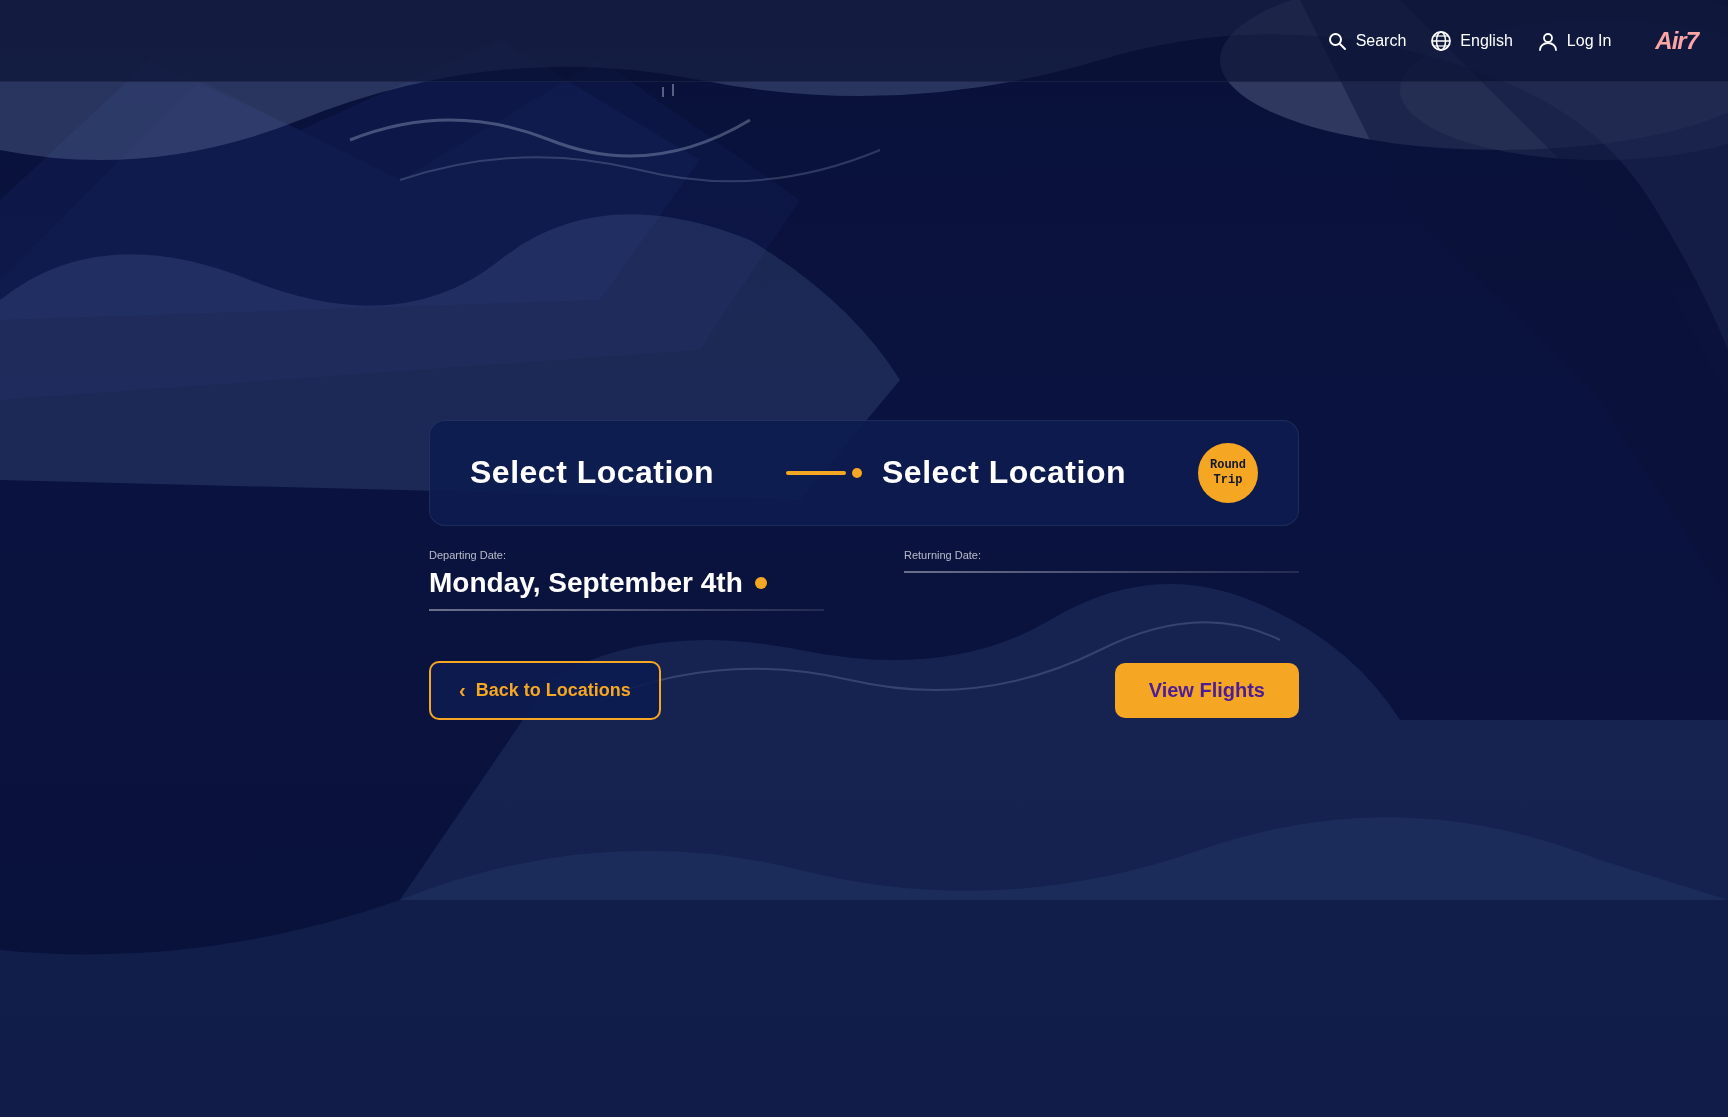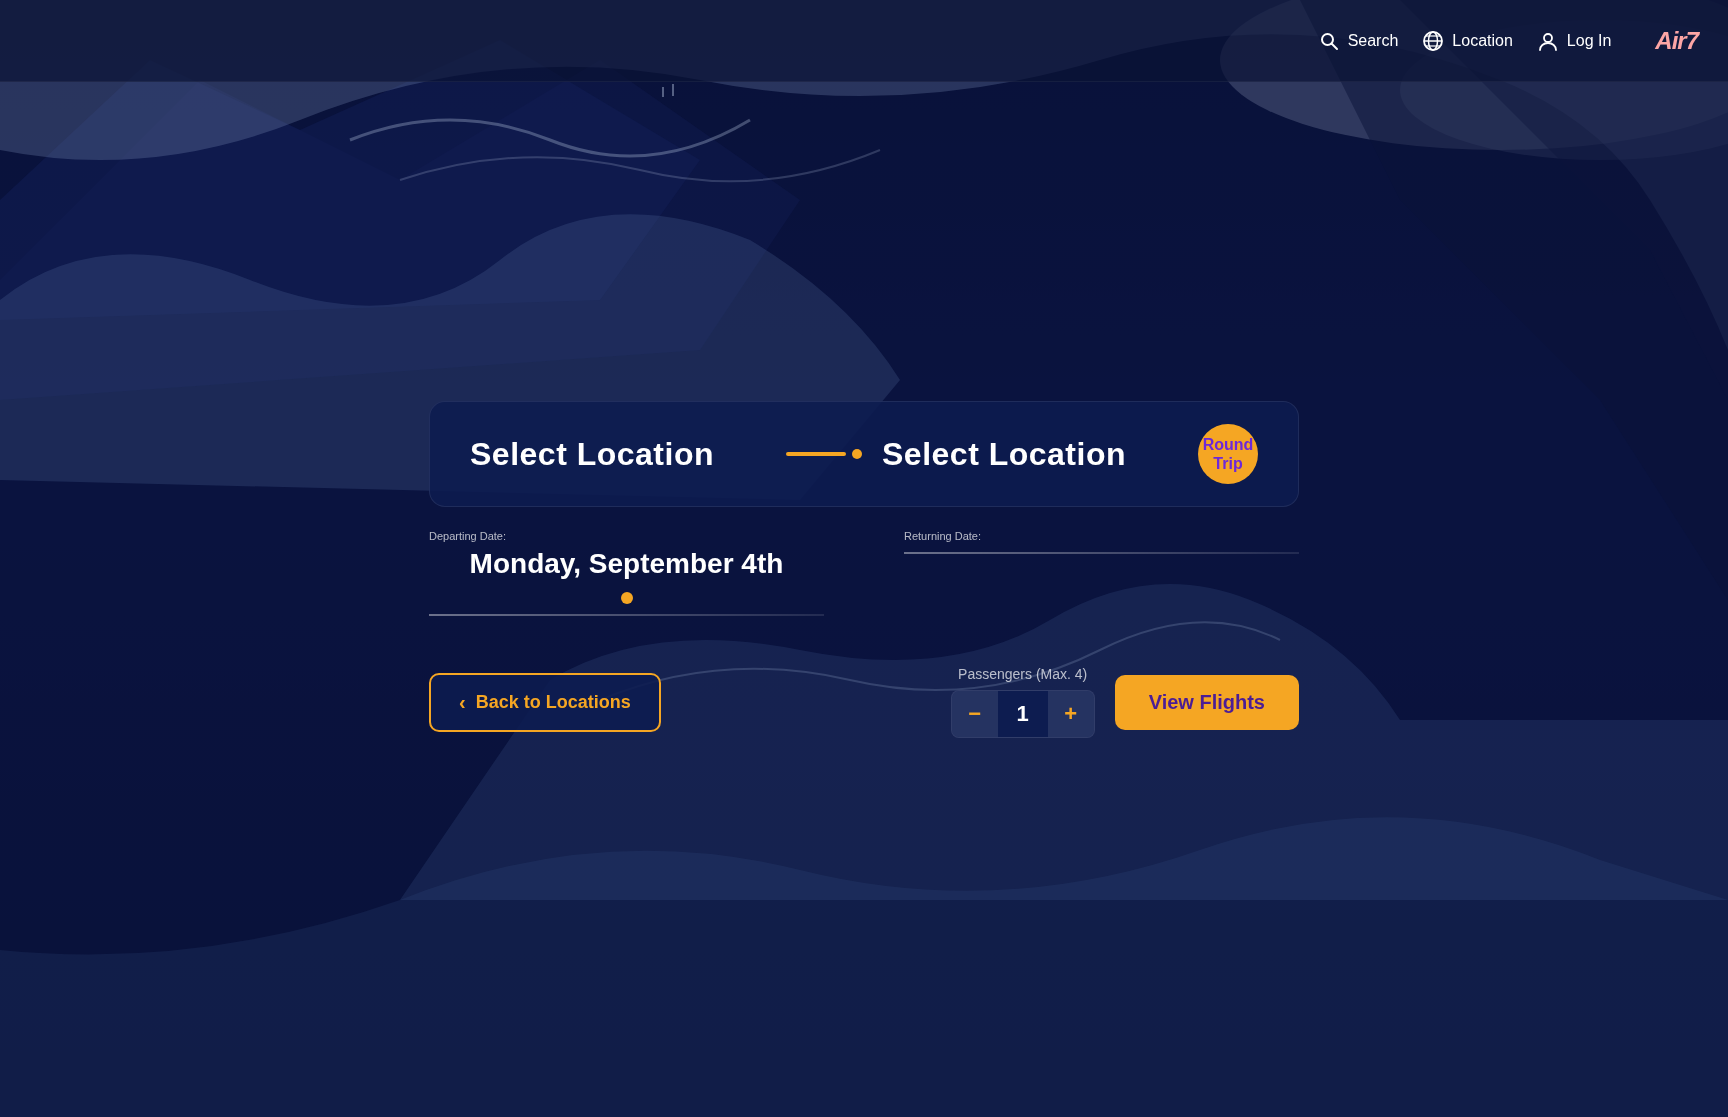--- a/index.html
+++ b/index.html
@@ -133,33 +133,34 @@
     .route-dot {
       width: 10px;
       height: 10px;
       background: #f5a623;
       border-radius: 50%;
       flex-shrink: 0;
     }
 
     .round-trip-badge {
       background: #f5a623;
-      color: #6d28d9;
+      color: #0f172a;
       border-radius: 50%;
       width: 60px;
       height: 60px;
       display: flex;
       align-items: center;
       justify-content: center;
-      font-size: 16px;
+      font-size: 12px;
       font-weight: 800;
       text-align: center;
       line-height: 1.2;
       flex-shrink: 0;
       margin-left: 20px;
+      font-family: Liberation Mono, monospace;
     }
 
     
     .dates-section {
       display: flex;
       gap: 80px;
       width: 870px;
       margin-bottom: 50px;
     }
 
@@ -171,21 +172,20 @@
       font-size: 11px;
       color: rgba(255,255,255,0.7);
       margin-bottom: 6px;
       font-weight: 400;
     }
 
     .date-value-row {
       display: flex;
       align-items: center;
       gap: 12px;
-      flex-direction: column;
     }
 
     .date-value {
       font-size: 28px;
       font-weight: 800;
       color: #ffffff;
     }
 
     .date-dot {
       width: 12px;
@@ -348,21 +348,21 @@
     <a class="nav-item">
       <span class="nav-icon">
         <svg width="22" height="22" viewBox="0 0 22 22" fill="none">
           <circle cx="11" cy="11" r="9" stroke="white" stroke-width="1.8"></circle>
           <ellipse cx="11" cy="11" rx="4.5" ry="9" stroke="white" stroke-width="1.5"></ellipse>
           <line x1="2" y1="11" x2="20" y2="11" stroke="white" stroke-width="1.5"></line>
           <line x1="4" y1="6" x2="18" y2="6" stroke="white" stroke-width="1.2"></line>
           <line x1="4" y1="16" x2="18" y2="16" stroke="white" stroke-width="1.2"></line>
         </svg>
       </span>
-      <span>Location</span>
+      <span>English</span>
     </a>
 
     <a class="nav-item">
       <span class="nav-icon">
         <svg width="22" height="22" viewBox="0 0 22 22" fill="none">
           <circle cx="11" cy="8" r="4" stroke="white" stroke-width="1.8"></circle>
           <path d="M3 20c0-4 3.6-7 8-7s8 3 8 7" stroke="white" stroke-width="1.8" stroke-linecap="round"></path>
         </svg>
       </span>
       <span>Log In</span>
@@ -411,32 +411,20 @@
     </div>
   </div>
 
   <div class="actions-section">
     <button class="back-btn">
       <span class="back-chevron">‹</span>
       <span>Back to Locations</span>
     </button>
 
     <div class="right-actions">
-      <div class="passengers-section">
-        <span class="passengers-label">Passengers (Max. 4)</span>
-        <div class="passengers-counter">
-          <button class="counter-btn">
-            <span>−</span>
-          </button>
-          <span class="counter-value">1</span>
-          <button class="counter-btn">
-            <span>+</span>
-          </button>
-        </div>
-      </div>
 
       <button class="view-flights-btn">
         <span>View Flights</span>
       </button>
     </div>
   </div>
 
 </div>
 
 </body></html>

